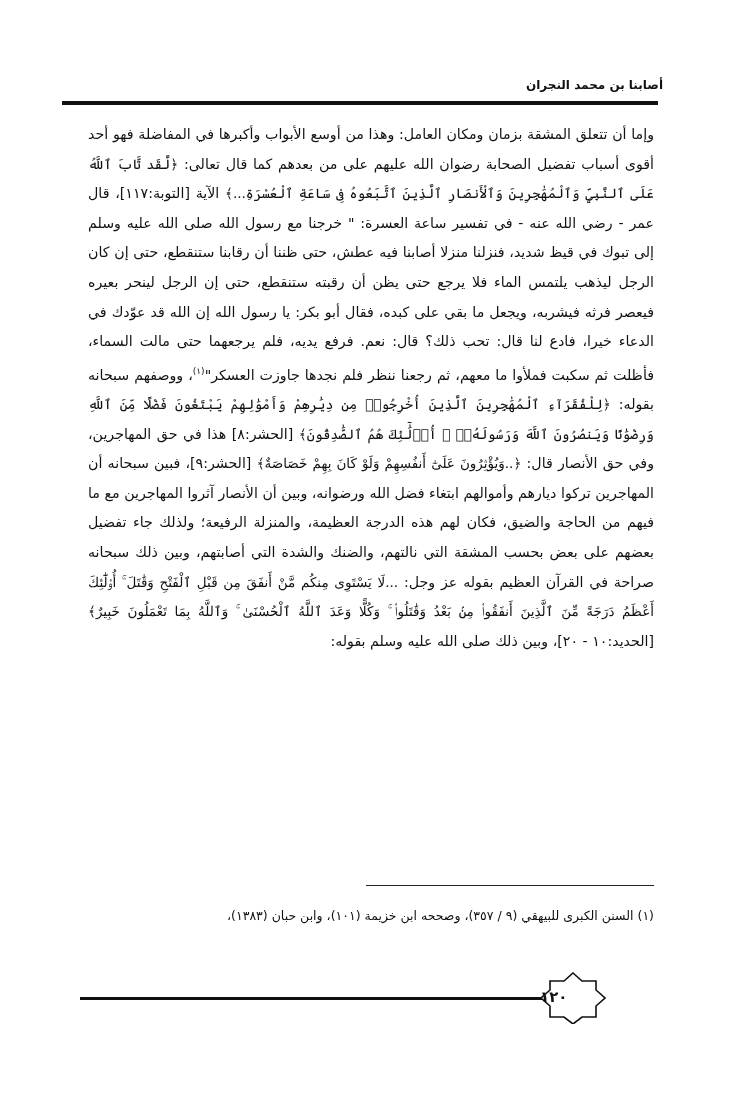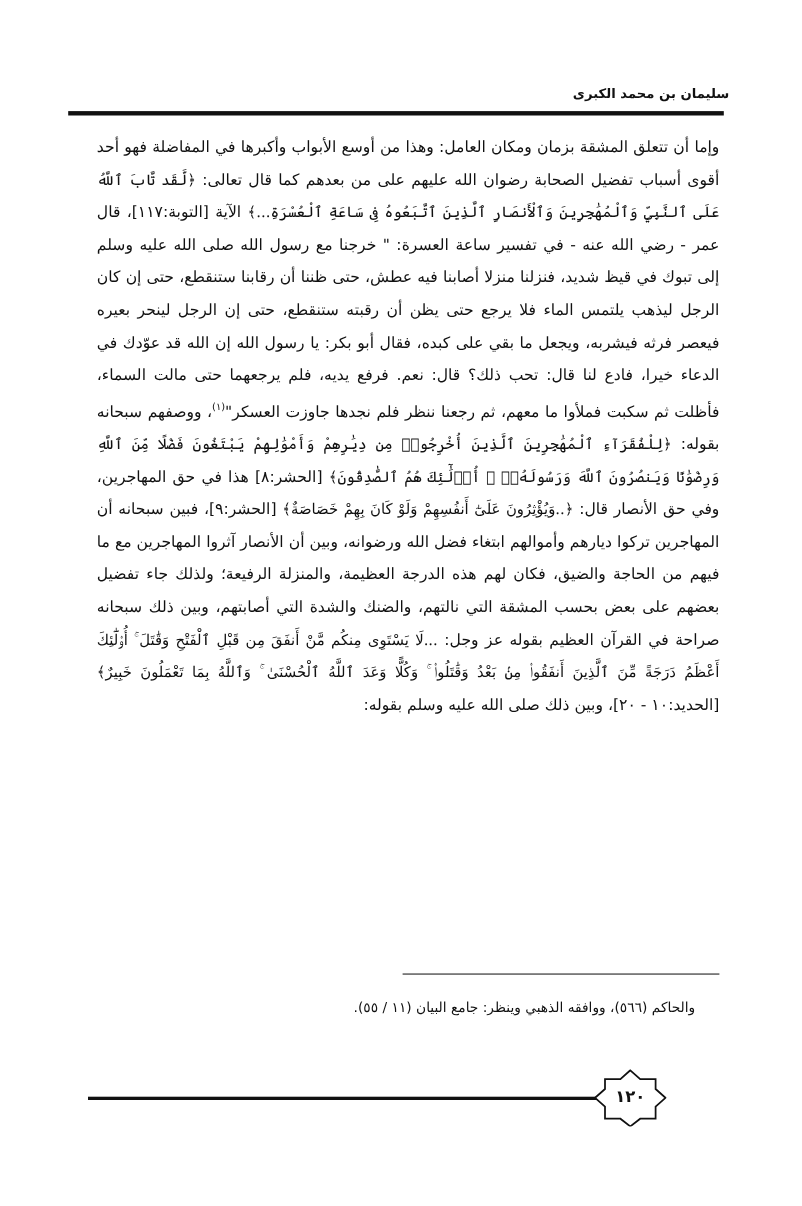--- a/index.html
+++ b/index.html
@@ -10,37 +10,37 @@
   .body-text p { margin: 0; }
   .bold { font-weight: normal; }
   .quran { font-family: "DejaVu Serif", serif; font-size: 13.5px; }
   .fn-rule { position: absolute; top: 885px; left: 366px; width: 288px; height: 1px; background: #222; }
   .footnotes { position: absolute; top: 900px; left: 80px; width: 574px; direction: rtl; font-size: 12.5px; line-height: 32px; }
   .footnotes p { margin: 0; }
   .footnotes p.cont { padding-right: 22px; }
   .page-rule { position: absolute; top: 997px; left: 80px; width: 500px; height: 3px; background: #111; }
   .page-badge { position: absolute; top: 972px; left: 540px; width: 66px; height: 52px; }
   .page-badge svg { position: absolute; left: 0; top: 0; }
-  .page-num { position: absolute; left: 0; top: 16px; width: 66px; text-align: center; font-size: 15px; font-weight: bold; direction: rtl; }
+  .page-num { position: absolute; left: 0; top: 16px; width: 66px; text-align: left; font-size: 15px; font-weight: bold; direction: rtl; }
 </style>
 </head>
 <body>
 
-<div class="header-title">سليمان بن محمد الكبرى</div>
+<div class="header-title">أصابنا بن محمد النجران</div>
 <div class="header-rule"></div>
 
 <div class="body-text">
   <p>
     <span class="bold">وإما أن تتعلق المشقة بزمان ومكان العامل:</span><span> وهذا من أوسع الأبواب وأكبرها في المفاضلة فهو أحد أقوى أسباب تفضيل الصحابة رضوان الله عليهم على من بعدهم كما قال تعالى: </span><span class="quran">﴿لَّقَد تَّابَ ٱللَّهُ عَلَى ٱلنَّبِيِّ وَٱلْمُهَٰجِرِينَ وَٱلْأَنصَارِ ٱلَّذِينَ ٱتَّبَعُوهُ فِى سَاعَةِ ٱلْعُسْرَةِ...﴾</span><span> الآية [التوبة:١١٧]، قال عمر - رضي الله عنه - في تفسير ساعة العسرة: " خرجنا مع رسول الله صلى الله عليه وسلم إلى تبوك في قيظ شديد، فنزلنا منزلا أصابنا فيه عطش، حتى ظننا أن رقابنا ستنقطع، حتى إن كان الرجل ليذهب يلتمس الماء فلا يرجع حتى يظن أن رقبته ستنقطع، حتى إن الرجل لينحر بعيره فيعصر فرثه فيشربه، ويجعل ما بقي على كبده، فقال أبو بكر: يا رسول الله إن الله قد عوّدك في الدعاء خيرا، فادع لنا قال: تحب ذلك؟ قال: نعم. فرفع يديه، فلم يرجعهما حتى مالت السماء، فأظلت ثم سكبت فملأوا ما معهم، ثم رجعنا ننظر فلم نجدها جاوزت العسكر"</span><sup style="font-size:9px;">(١)</sup><span>، ووصفهم سبحانه بقوله: </span><span class="quran">﴿لِلْفُقَرَآءِ ٱلْمُهَٰجِرِينَ ٱلَّذِينَ أُخْرِجُوا۟ مِن دِيَٰرِهِمْ وَأَمْوَٰلِهِمْ يَبْتَغُونَ فَضْلًا مِّنَ ٱللَّهِ وَرِضْوَٰنًا وَيَنصُرُونَ ٱللَّهَ وَرَسُولَهُۥٓ ۚ أُو۟لَٰٓئِكَ هُمُ ٱلصَّٰدِقُونَ﴾</span><span> [الحشر:٨] هذا في حق المهاجرين، وفي حق الأنصار قال: </span><span class="quran">﴿..وَيُؤْثِرُونَ عَلَىٰٓ أَنفُسِهِمْ وَلَوْ كَانَ بِهِمْ خَصَاصَةٌ﴾</span><span> [الحشر:٩]، فبين سبحانه أن المهاجرين تركوا ديارهم وأموالهم ابتغاء فضل الله ورضوانه، وبين أن الأنصار آثروا المهاجرين مع ما فيهم من الحاجة والضيق، فكان لهم هذه الدرجة العظيمة، والمنزلة الرفيعة؛ ولذلك جاء تفضيل بعضهم على بعض بحسب المشقة التي نالتهم، والضنك والشدة التي أصابتهم، وبين ذلك سبحانه صراحة في القرآن العظيم بقوله عز وجل: </span><span class="quran">...لَا يَسْتَوِى مِنكُم مَّنْ أَنفَقَ مِن قَبْلِ ٱلْفَتْحِ وَقَٰتَلَ ۚ أُو۟لَٰٓئِكَ أَعْظَمُ دَرَجَةً مِّنَ ٱلَّذِينَ أَنفَقُوا۟ مِنۢ بَعْدُ وَقَٰتَلُوا۟ ۚ وَكُلًّا وَعَدَ ٱللَّهُ ٱلْحُسْنَىٰ ۚ وَٱللَّهُ بِمَا تَعْمَلُونَ خَبِيرٌ﴾</span><span> [الحديد:١٠ - ٢٠]، وبين ذلك صلى الله عليه وسلم بقوله:</span>
   </p>
 </div>
 
 <div class="fn-rule"></div>
 <div class="footnotes">
-  <p class="cont">والحاكم (٥٦٦)، ووافقه الذهبي وينظر: جامع البيان (١١ / ٥٥).</p>
+  <p>(١) السنن الكبرى للبيهقي (٩ / ٣٥٧)، وصححه ابن خزيمة (١٠١)، وابن حبان (١٣٨٣)،</p>
 </div>
 
 <div class="page-rule"></div>
 <div class="page-badge">
   <svg width="66" height="52" viewBox="0 0 66 52">
     <polygon points="33,1 42,9 56,9 56,18 65,26 56,34 56,45 42,45 33,52 24,45 10,45 10,34 1,26 10,18 10,9 24,9" fill="#fff" stroke="#111" stroke-width="1.6"></polygon>
   </svg>
   <div class="page-num">١٢٠</div>
 </div>
 

